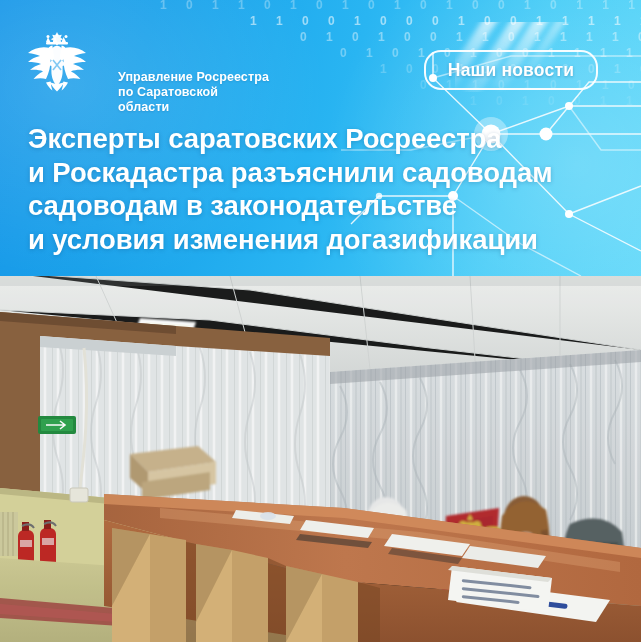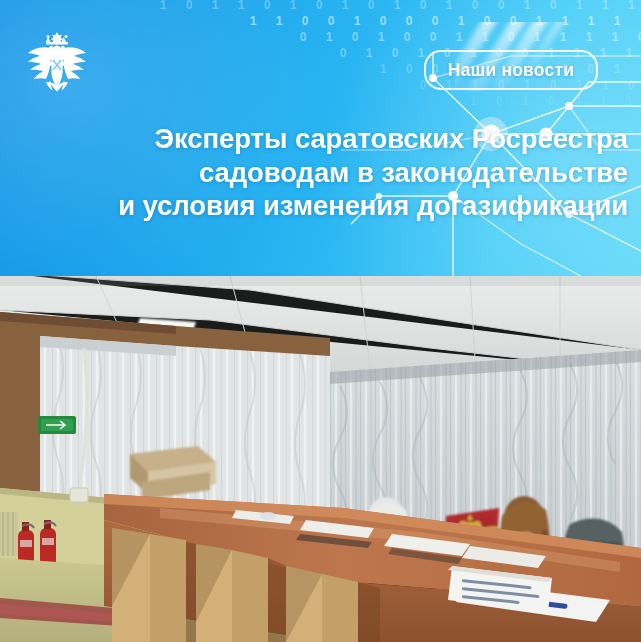--- a/index.html
+++ b/index.html
@@ -81,21 +81,20 @@
     text-shadow:0 1px 3px rgba(0,70,120,.35);
     background:rgba(255,255,255,.04);
   }
 
   
   .headline{
     position:absolute;left:28px;top:122px;width:600px;
     color:#ffffff;font-weight:700;font-size:27.5px;line-height:33.5px;
     letter-spacing:-.1px;
     text-shadow:0 1px 4px rgba(0,65,115,.28);
-    text-align:right;
   }
   .headline span{display:block;white-space:nowrap;}
 
   
   .photo{
     position:absolute;left:0;top:276px;width:641px;height:366px;
     overflow:hidden;background:#9aa09c;
   }
   .photo svg{display:block;}
 </style>
@@ -184,26 +183,31 @@
           <path d="M27.5 56 c2.4 4 4.8 7 7.5 9.6 c2.7-2.6 5.1-5.6 7.5-9.6 c-2.4 1.2 -5 1.8 -7.5 1.8 c-2.5 0 -5.1-.6 -7.5-1.8z"></path>
           <path d="M24 56.6 c1.8 3.4 4 6 6.4 8 c-1-3 -1.6-6 -1.8-9z"></path>
           <path d="M46 56.6 c-1.8 3.4 -4 6 -6.4 8 c1-3 1.6-6 1.8-9z"></path>
         </g>
 
         <g stroke="#1e9fe9" stroke-width="1.6" opacity=".55">
           <line x1="31" y1="34" x2="39" y2="44"></line>
           <line x1="39" y1="34" x2="31" y2="44"></line>
         </g>
       </svg>
+      <div class="org-name">
+        <span>Управление Росреестра</span>
+        <span>по Саратовской области</span>
+      </div>
     </div>
 
     <div class="badge">Наши новости</div>
 
     <div class="headline">
       <span>Эксперты саратовских Росреестра</span>
+      <span>и Роскадастра разъяснили садоводам</span>
       <span>садоводам в законодательстве</span>
       <span>и условия изменения догазификации</span>
     </div>
   </div>
 
   <div class="photo">
     <svg width="641" height="366" viewBox="0 0 641 366">
       <defs>
         <linearGradient id="ceil" x1="0" y1="0" x2="0" y2="1">
           <stop offset="0" stop-color="#f2f3f1"></stop>

